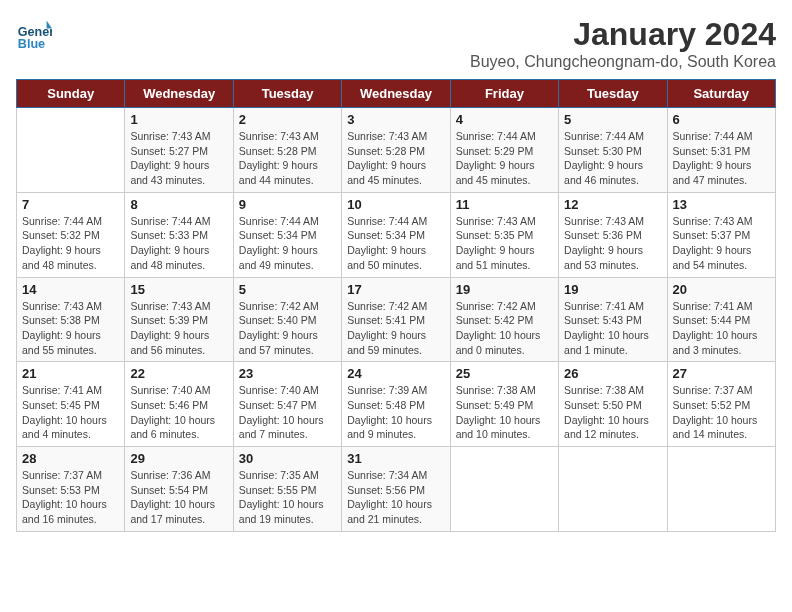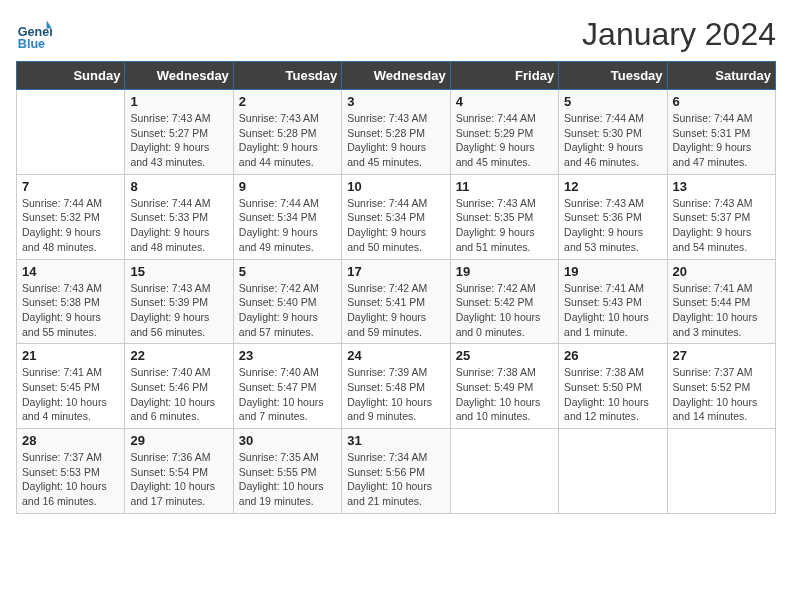--- a/index.html
+++ b/index.html
@@ -24,36 +24,36 @@
     .logo-icon {
       width: 36px;
       height: 36px;
     }
     .title-section {
       text-align: right;
     }
     .main-title {
       font-size: 32px;
       color: #333;
-      font-weight: normal;
+      font-weight: bold;
     }
     .subtitle {
       font-size: 16px;
       color: #555;
     }
     table {
       width: 100%;
       border-collapse: collapse;
       font-size: 11px;
     }
     thead tr th {
-      background: #404040;
+      background: #7f1d1d;
       color: #fff;
       padding: 6px 4px;
-      text-align: right;
+      text-align: center;
       font-size: 13px;
       font-weight: bold;
       border: 1px solid #2e6da4;
     }
     tbody tr td {
       border: 1px solid #ccc;
       vertical-align: top;
       padding: 4px 5px;
       height: 80px;
       width: 108px;
@@ -80,20 +80,21 @@
 <div class="header">
   <div class="logo">
     <svg class="logo-icon" viewBox="0 0 40 40">
       <text x="2" y="22" font-size="14" font-weight="bold" fill="#1a5276">General</text>
       <text x="2" y="36" font-size="14" font-weight="bold" fill="#2e86c1">Blue</text>
       <polygon points="34,5 40,14 34,14" fill="#2e86c1"></polygon>
     </svg>
   </div>
   <div class="title-section">
     <div class="main-title">January 2024</div>
+    <div class="subtitle">Buyeo, Chungcheongnam-do, South Korea</div>
   </div>
 </div>
 
 <table>
   <thead>
     <tr id="dow-row">
     <th>Sunday</th>
         <th>Wednesday</th>
         <th>Tuesday</th>
         <th>Wednesday</th>

